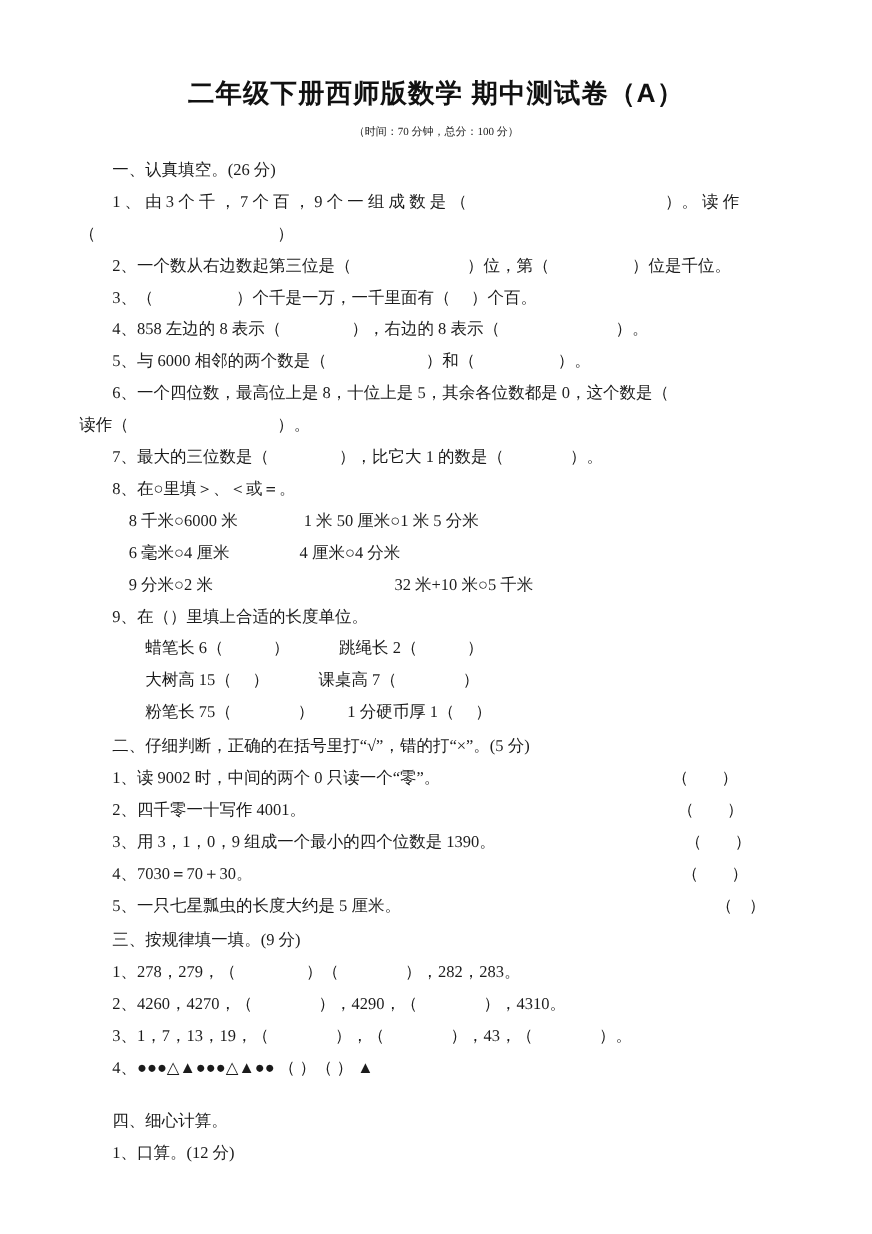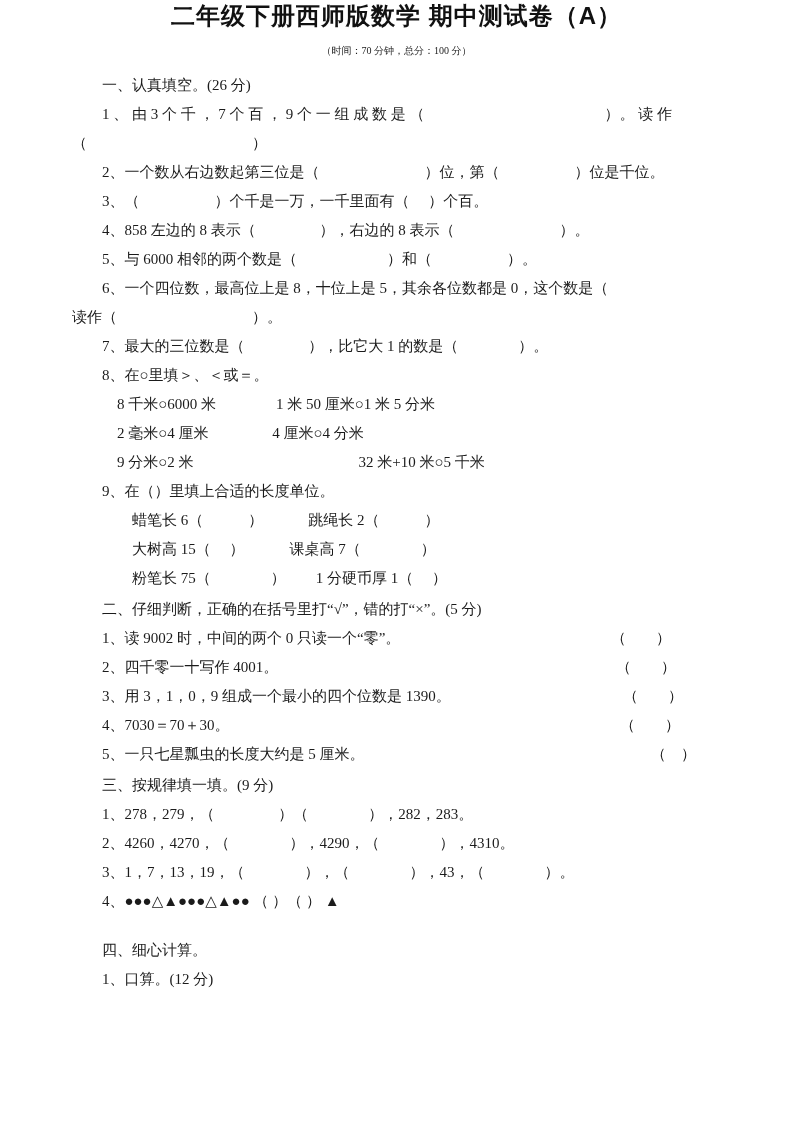--- a/index.html
+++ b/index.html
@@ -8,20 +8,21 @@
     width:793px;height:1122px;
     margin:0 auto;
     background:#ffffff;
     overflow:hidden;
     color:#1b1b1b;
     font-family:"Liberation Serif","DejaVu Serif",serif;
     font-size:15px;
   }
   .doc{padding:0 58px 0 72px;}
   .title{
+    padding-top:70px;
     text-align:center;
     font-family:"Liberation Sans","DejaVu Sans",sans-serif;
     font-weight:bold;
     font-size:24px;
     line-height:32px;
     color:#111;
     letter-spacing:1px;
   }
   .subtitle{
     margin-top:8px;
@@ -65,21 +66,21 @@
     <div class="line">（　　　　　　　　　　　）</div>
     <div class="line">　　2、一个数从右边数起第三位是（　　　　　　　）位，第（　　　　　）位是千位。</div>
     <div class="line">　　3、（　　　　　）个千是一万，一千里面有（　 ）个百。</div>
     <div class="line">　　4、858 左边的 8 表示（　　　　 ），右边的 8 表示（　　　　　　　）。</div>
     <div class="line">　　5、与 6000 相邻的两个数是（　　　　　　）和（　　　　　）。</div>
     <div class="line">　　6、一个四位数，最高位上是 8，十位上是 5，其余各位数都是 0，这个数是（　　　　　　　　　　　　　）</div>
     <div class="line">读作（　　　　　　　　　）。</div>
     <div class="line">　　7、最大的三位数是（　　　　 ），比它大 1 的数是（　　　　）。</div>
     <div class="line">　　8、在○里填＞、＜或＝。</div>
     <div class="line">　　　8 千米○6000 米　　　　1 米 50 厘米○1 米 5 分米</div>
-    <div class="line">　　　2 毫米○4 厘米　　　　 4 厘米○4 分米</div>
+    <div class="line">　　　6 毫米○4 厘米　　　　 4 厘米○4 分米</div>
     <div class="line">　　　9 分米○2 米　　　　　　　　　　　32 米+10 米○5 千米</div>
     <div class="line">　　9、在（）里填上合适的长度单位。</div>
     <div class="line">　　　　蜡笔长 6（　　　）　　　跳绳长 2（　　　）</div>
     <div class="line">　　　　大树高 15（　 ）　　　课桌高 7（　　　　）</div>
     <div class="line">　　　　粉笔长 75（　　　　）　　1 分硬币厚 1（　 ）</div>
 
     <div class="line sec-gap2">　　二、仔细判断，正确的在括号里打“√”，错的打“×”。(5 分)</div>
     <div class="jrow">
       <span>　　1、读 9002 时，中间的两个 0 只读一个“零”。</span>
       <span class="jbox mr64">（　　）</span>

